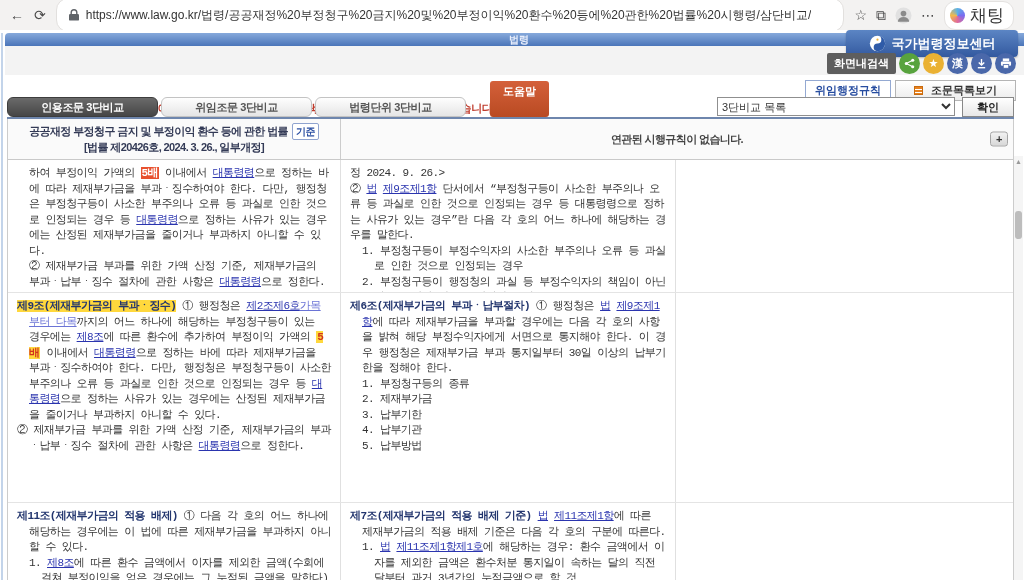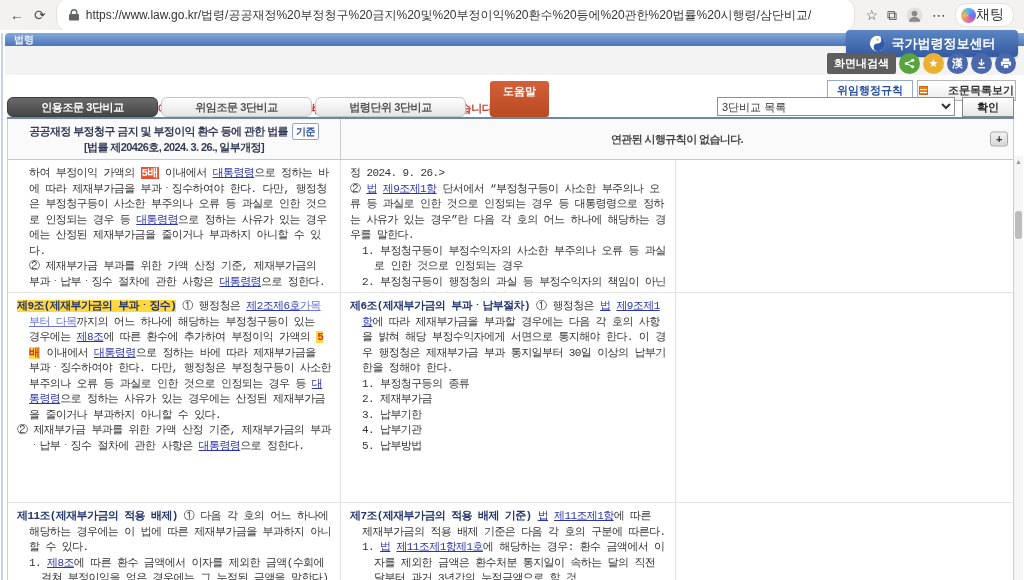--- a/index.html
+++ b/index.html
@@ -9,49 +9,49 @@
 
   
   .chrome { position:absolute; top:0; left:0; right:0; height:30px; background:#f3f2f1;
             display:flex; align-items:center; padding:0 10px; gap:10px; }
   .nav-ico { color:#4a4a4a; font-size:14px; line-height:1; cursor:pointer; }
   .url-pill { flex:1; height:34px; background:#fff; border:1px solid #e2e0de; border-radius:12px;
               display:flex; align-items:center; padding:0 12px; gap:7px; overflow:hidden; }
   .url-text { font-size:12px; color:#333; white-space:nowrap; overflow:hidden; }
   .chrome-right { display:flex; align-items:center; gap:9px; }
   .avatar { width:17px; height:17px; }
-  .chat-pill { background:#fff; border-radius:11px; padding:2px 9px 2px 5px; display:flex; align-items:center; 
-               font-size:14px; color:#333; border:1px solid #e4e2e0; }
+  .chat-pill { background:#fff; border-radius:11px; padding:2px 9px 2px 5px; display:flex; align-items:center; gap:5px;
+               font-size:17px; color:#333; border:1px solid #e4e2e0; }
   .copilot-dot { width:15px; height:15px; border-radius:50%;
                  background:conic-gradient(#59b3e8,#7a6cf0,#e06a9a,#f2b84b,#59b3e8); }
 
   
   .site { position:absolute; top:30px; left:0; right:0; bottom:0; background:#fff; }
   .left-edge { position:absolute; left:1px; top:3px; bottom:0; width:2px; background:#c3d4ea; }
   .blue-bar { position:absolute; top:3px; left:5px; right:0; height:16px;
               background:linear-gradient(#86a9db,#3d69b1); border-top-left-radius:4px;
-              color:#e8eefb; font-size:10px; font-weight:bold; line-height:13px; padding-left:9px; }
+              color:#e8eefb; font-size:10px; font-weight:bold; line-height:13px; padding-left:9px;text-align:center; }
   .gray-panel { position:absolute; top:16px; left:5px; right:0; height:29px; background:#f3f3f3; }
   .logo-box { position:absolute; top:0; right:6px; width:172px; height:27px;
               background:linear-gradient(#5b85c4,#33599f); border-radius:4px;
               display:flex; align-items:center; justify-content:center; gap:6px;
               color:#fff; font-size:13px; font-weight:bold; box-shadow:0 1px 2px rgba(0,0,0,.25); }
   .tools { position:absolute; top:23px; right:8px; display:flex; align-items:center; gap:3px; }
   .search-btn { background:#5e5e5e; color:#fff; font-size:11px; font-weight:bold; padding:3px 7px;
                 border-radius:2px; cursor:pointer; }
   .cicon { width:21px; height:21px; border-radius:50%; display:flex; align-items:center;
            justify-content:center; color:#fff; font-size:11px; font-weight:bold; cursor:pointer; }
   .c-share { background:#58a33e; } .c-star { background:#eab133; }
   .c-han,.c-down,.c-print { background:#4a68aa; }
 
   .btns { position:absolute; top:50px; right:8px; display:flex; gap:4px; }
   .btn-blue { border:1px solid #94a9d2; color:#274da0; background:#fff; font-size:11px;
               font-weight:bold; padding:2px 9px; cursor:pointer; }
   .btn-gray { border:1px solid #b5b5b5; color:#333; background:linear-gradient(#fff,#ececec);
-              font-size:11px; font-weight:bold; padding:2px 1px; display:flex; gap:20px;
+              font-size:11px; font-weight:bold; padding:2px 18px; display:flex; gap:8px;
               align-items:center; cursor:pointer; }
   .osq { width:9px; height:9px; background:repeating-linear-gradient(#e8821e 0 2px,#fff 2px 3px); border:1px solid #c76a10; }
 
   .notice { position:absolute; top:55px; left:44px; font-size:11px; font-weight:bold;
             color:#bf3a2b; letter-spacing:-0.4px;margin-top:16px; }
 
   .tabsrow { position:absolute; top:68px; left:7px; right:10px; height:21px;
              display:flex; align-items:flex-end; border-bottom:2px solid #6e86ad; }
   .tab { width:151px; height:20px; line-height:18px; text-align:center; font-size:11px;
          font-weight:bold; letter-spacing:-0.4px; cursor:pointer;border-radius:6px; }

